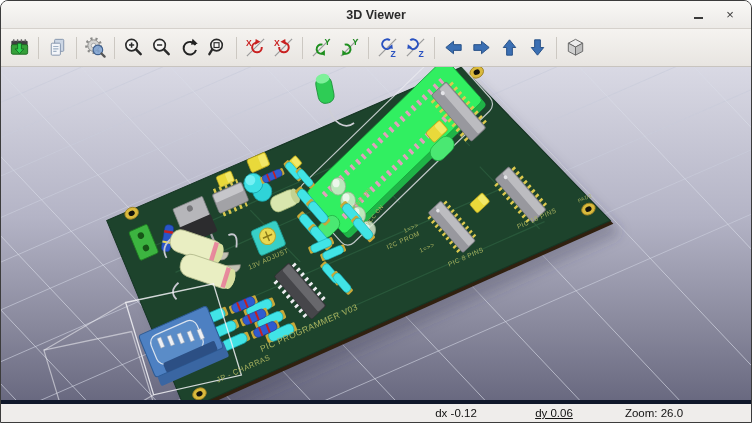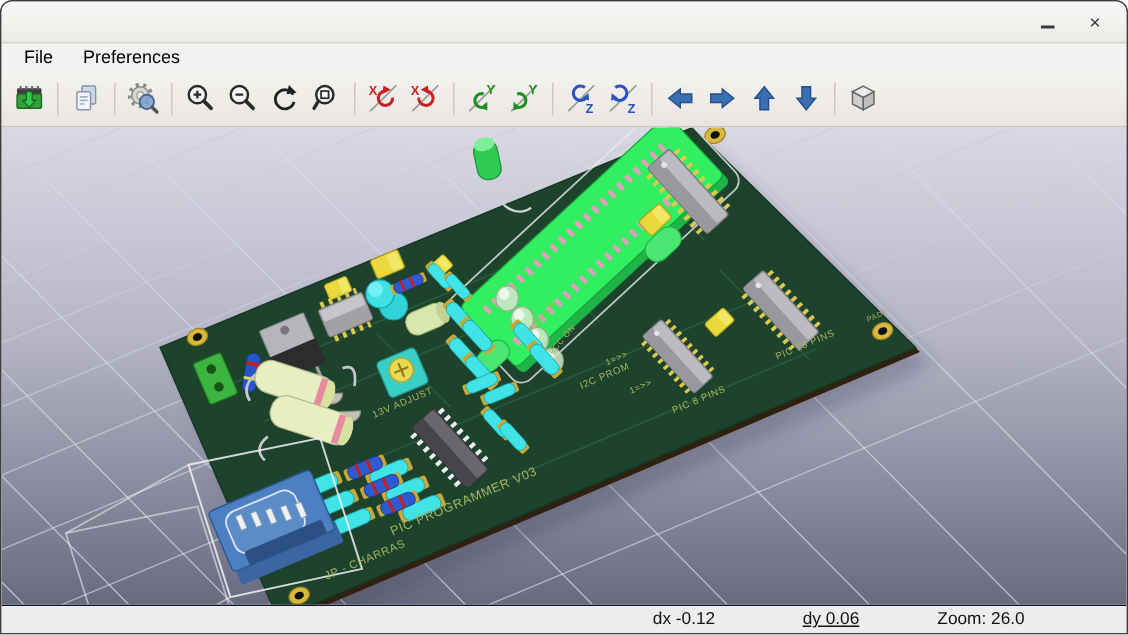--- a/index.html
+++ b/index.html
@@ -21,45 +21,42 @@
   .toolbar{height:37px;flex:0 0 37px;background:linear-gradient(#f5f3f0,#e8e5e1);
     border-bottom:1px solid #c8c4bf;display:flex;align-items:center;padding:0 5px;gap:1px;}
   .tb{width:27px;height:27px;border:none;background:transparent;padding:1px;display:flex;
     align-items:center;justify-content:center;cursor:default;}
   .tb svg{width:23px;height:23px;}
   .sep{width:1px;height:22px;background:#ccc8c2;margin:0 4px;flex:0 0 1px;}
   
   .viewport{flex:1 1 auto;position:relative;overflow:hidden;}
   .viewport svg{display:block;width:100%;height:100%;}
   
-  .statusbar{height:18px;flex:0 0 18px;background:#efedeb;border-top:1px solid #0f172a;
+  .statusbar{height:18px;flex:0 0 18px;background:#efedeb;border-top:4px solid #0f172a;
     display:flex;align-items:center;font-size:11.5px;color:#111;}
   .status-spacer{flex:1 1 auto;}
   .status-cell{text-align:center;white-space:nowrap;}
   .cell-dx{width:100px;} .cell-dy{width:96px;text-decoration:underline;} .cell-zoom{width:104px;}
   .status-pad{width:45px;flex:0 0 45px;}
 </style>
 </head>
 <body>
 
 <div class="window">
 
   <div class="titlebar">
+    <div class="title">3D Viewer</div>
     <div class="win-controls">
       <button class="win-btn">
           <span class="min-bar"></span>
         </button>
       <button class="win-btn">×</button>
     </div>
   </div>
 
-  <div class="menubar">
-    <button class="menu-item">File</button>
-    <button class="menu-item">Preferences</button>
-  </div>
 
   <div class="toolbar">
     <button class="tb">
       <svg viewBox="0 0 24 24">
         <rect x="3.5" y="5" width="17" height="6" rx="1" fill="#3f3f42"></rect>
         <line x1="6" y1="3.5" x2="6" y2="6" stroke="#666" stroke-width="1.4"></line>
         <line x1="10" y1="3.5" x2="10" y2="6" stroke="#666" stroke-width="1.4"></line>
         <line x1="14" y1="3.5" x2="14" y2="6" stroke="#666" stroke-width="1.4"></line>
         <line x1="18" y1="3.5" x2="18" y2="6" stroke="#666" stroke-width="1.4"></line>
         <rect x="3.5" y="9" width="17" height="10" rx="1.5" fill="#35a03a" stroke="#1d6b22" stroke-width="1"></rect>

